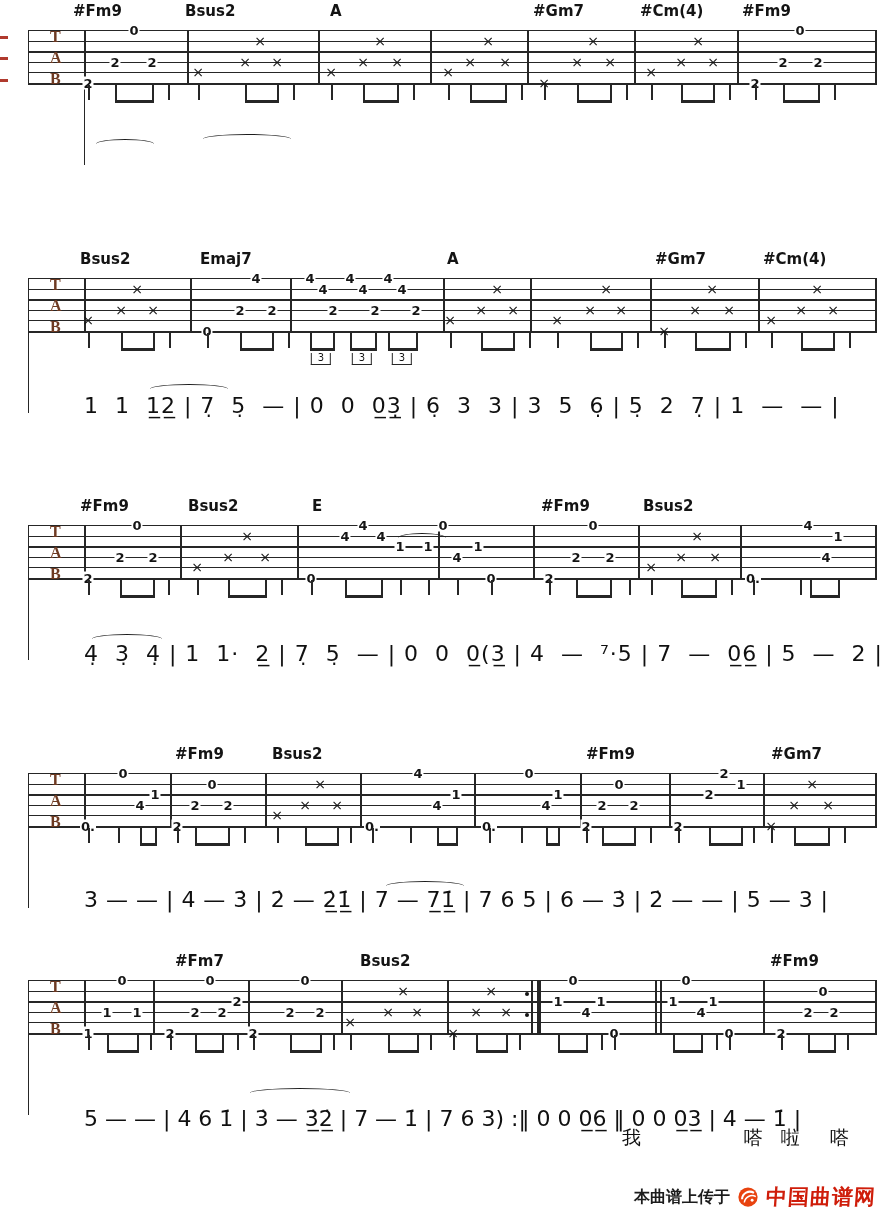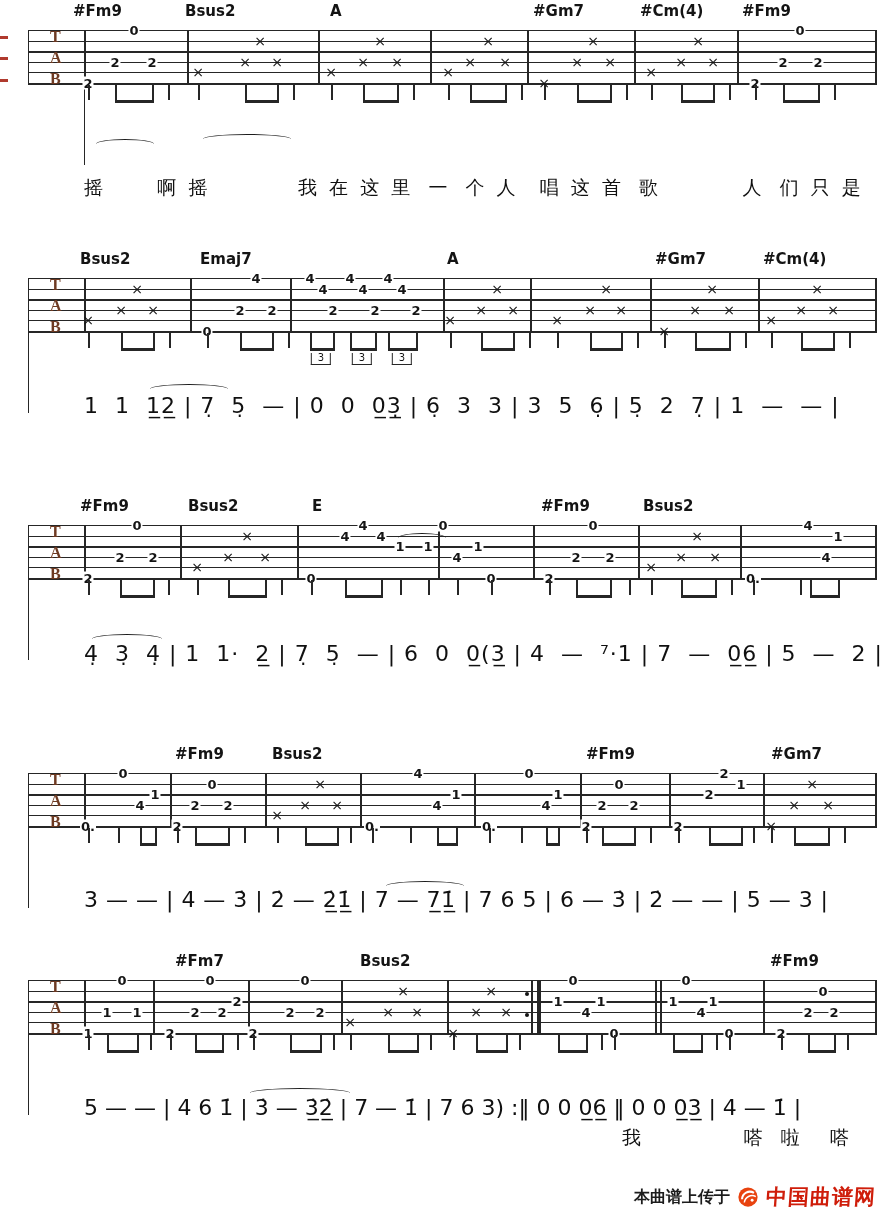--- a/index.html
+++ b/index.html
@@ -8,21 +8,21 @@
   .hline{position:absolute;background:#262626;}
   .vline{position:absolute;background:#262626;}
   .tabletter{position:absolute;font:bold 16px "Liberation Serif",serif;color:#6e3a22;line-height:1;}
   .chord{position:absolute;font:bold 15px "DejaVu Sans",sans-serif;color:#141414;line-height:1;}
   .ev{position:absolute;transform:translate(-50%,-50%);font:bold 13px "DejaVu Sans",sans-serif;
       color:#141414;background:#fff;padding:0 1px;line-height:1;}
   .ev.x{background:transparent;font-weight:400;font-size:14px;padding:0;}
   .trip{position:absolute;transform:translate(-50%,0);font:10px "DejaVu Sans",sans-serif;color:#141414;
         line-height:1;padding:0 6px 1px 6px;border-left:1px solid #262626;border-right:1px solid #262626;border-bottom:1px solid #262626;}
   .notes{position:absolute;white-space:pre;font:22px "DejaVu Sans",sans-serif;color:#101010;line-height:1.1;}
-  .n0,.n1,.n2{letter-spacing:1px;} .n3{letter-spacing:.5px;} .n4{letter-spacing:0;}
+  .n0,.n1,.n2{letter-spacing:1px;} .n3{letter-spacing:.5px;} .n4{letter-spacing:0;margin-top:11px;}
   .lyr{position:absolute;white-space:pre;font:19px "DejaVu Sans",sans-serif;color:#101010;line-height:1.1;}
   .arc{position:absolute;height:9px;border-top:1.6px solid #1c1c1c;border-radius:100% 100% 0 0;}
   .rdot{position:absolute;width:4px;height:4px;border-radius:50%;background:#141414;}
   .edge{position:absolute;left:0;width:8px;height:3px;background:#b03a2e;}
   .footer{position:absolute;top:1183px;right:16px;display:flex;align-items:center;gap:7px;}
   .f-pre{font:bold 16px "DejaVu Sans",sans-serif;color:#1c1c1c;}
   .f-logo{font:bold 21px "DejaVu Sans",sans-serif;color:#cf1d0a;letter-spacing:1px;transform:skewX(-4deg);}
 </style>
 </head>
 <body>
@@ -503,23 +503,22 @@
     <div class="hline" style="left: 476px; top: 1049.5px; width: 32px; height: 3px;"></div>
     <div class="vline" style="left: 558px; top: 1034.5px; width: 1.5px; height: 18px;"></div>
     <div class="vline" style="left: 586px; top: 1034.5px; width: 1.5px; height: 18px;"></div>
     <div class="hline" style="left: 558px; top: 1049.5px; width: 30px; height: 3px;"></div>
     <div class="vline" style="left: 673px; top: 1034.5px; width: 1.5px; height: 18px;"></div>
     <div class="vline" style="left: 701px; top: 1034.5px; width: 1.5px; height: 18px;"></div>
     <div class="hline" style="left: 673px; top: 1049.5px; width: 30px; height: 3px;"></div>
     <div class="vline" style="left: 808px; top: 1034.5px; width: 1.5px; height: 18px;"></div>
     <div class="vline" style="left: 834px; top: 1034.5px; width: 1.5px; height: 18px;"></div>
     <div class="hline" style="left: 808px; top: 1049.5px; width: 28px; height: 3px;"></div>
-    <div class="lyr" style="left: 84px; top: 177px;">摇         啊  摇               我  在  这  里   一   个  人    唱  这  首   歌              人   们  只  是</div>
     <div class="notes n1" style="left: 84px; top: 394px;">1  1  1̲2̲ | 7̣  5̣  — | 0  0  0̲3̲̣ | 6̣  3  3 | 3  5  6̣ | 5̣  2  7̣ | 1  —  — |</div>
-    <div class="notes n2" style="left: 84px; top: 642px;">4̣  3̣  4̣ | 1  1·  2̲ | 7̣  5̣  — | 6  0  0̲(3̲ | 4  —  ⁷·1 | 7  —  0̲6̲ | 5  —  2 |</div>
+    <div class="notes n2" style="left: 84px; top: 642px;">4̣  3̣  4̣ | 1  1·  2̲ | 7̣  5̣  — | 0  0  0̲(3̲ | 4  —  ⁷·5 | 7  —  0̲6̲ | 5  —  2 |</div>
     <div class="notes n3" style="left: 84px; top: 888px;">3 — — | 4 — 3̇ | 2̇ — 2̲̇1̲̇ | 7 — 7̲1̲̇ | 7 6 5 | 6 — 3̇ | 2̇ — — | 5 — 3 |</div>
     <div class="notes n4" style="left: 84px; top: 1096px;">5 — — | 4 6 1̇ | 3̇ — 3̲̇2̲̇ | 7 — 1̇ | 7 6 3) :‖ 0 0 0̲6̲ ‖ 0 0 0̲3̲ | 4 — 1̇ |</div>
     <div class="lyr" style="left: 622px; top: 1127px;">我                 嗒   啦     嗒</div>
     <div class="arc" style="left: 96px; top: 139px; width: 58px;"></div>
     <div class="arc" style="left: 203px; top: 134px; width: 88px;"></div>
     <div class="arc" style="left: 150px; top: 384px; width: 78px;"></div>
     <div class="arc" style="left: 92px; top: 634px; width: 70px;"></div>
     <div class="arc" style="left: 386px; top: 881px; width: 78px;"></div>
     <div class="arc" style="left: 250px; top: 1088px; width: 100px;"></div>
     <div class="arc" style="left: 398px; top: 533px; width: 48px;"></div>

